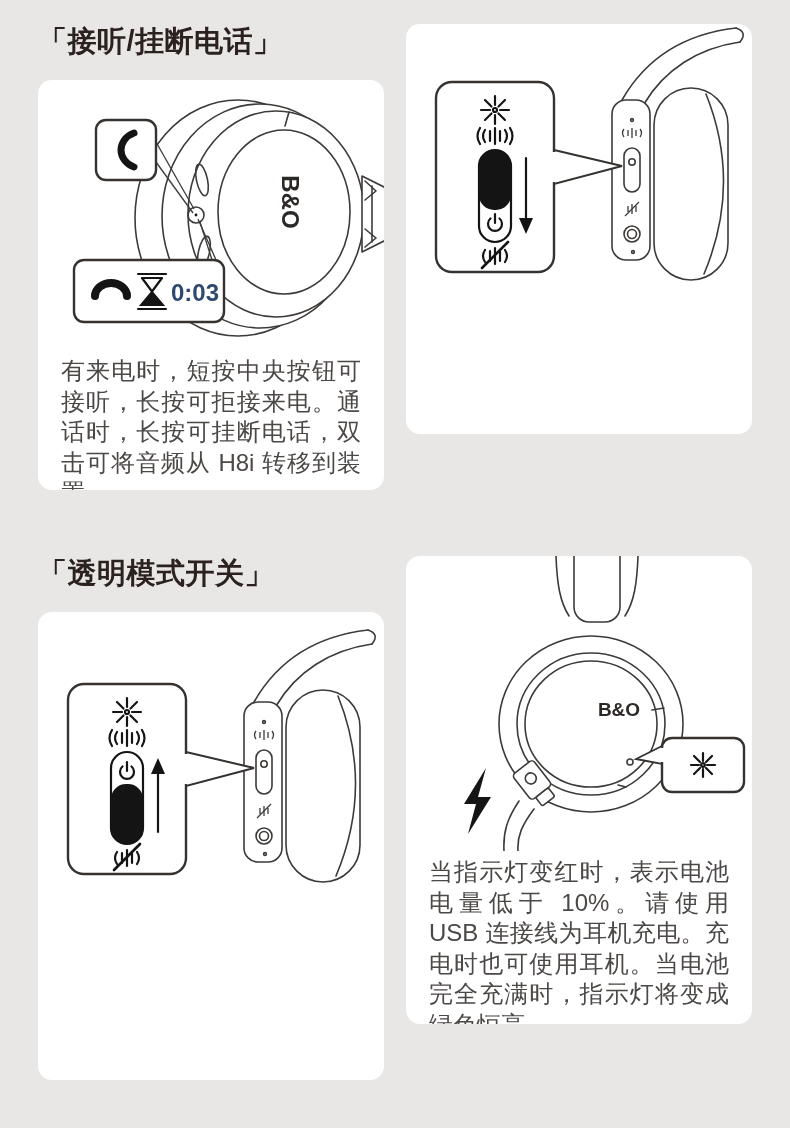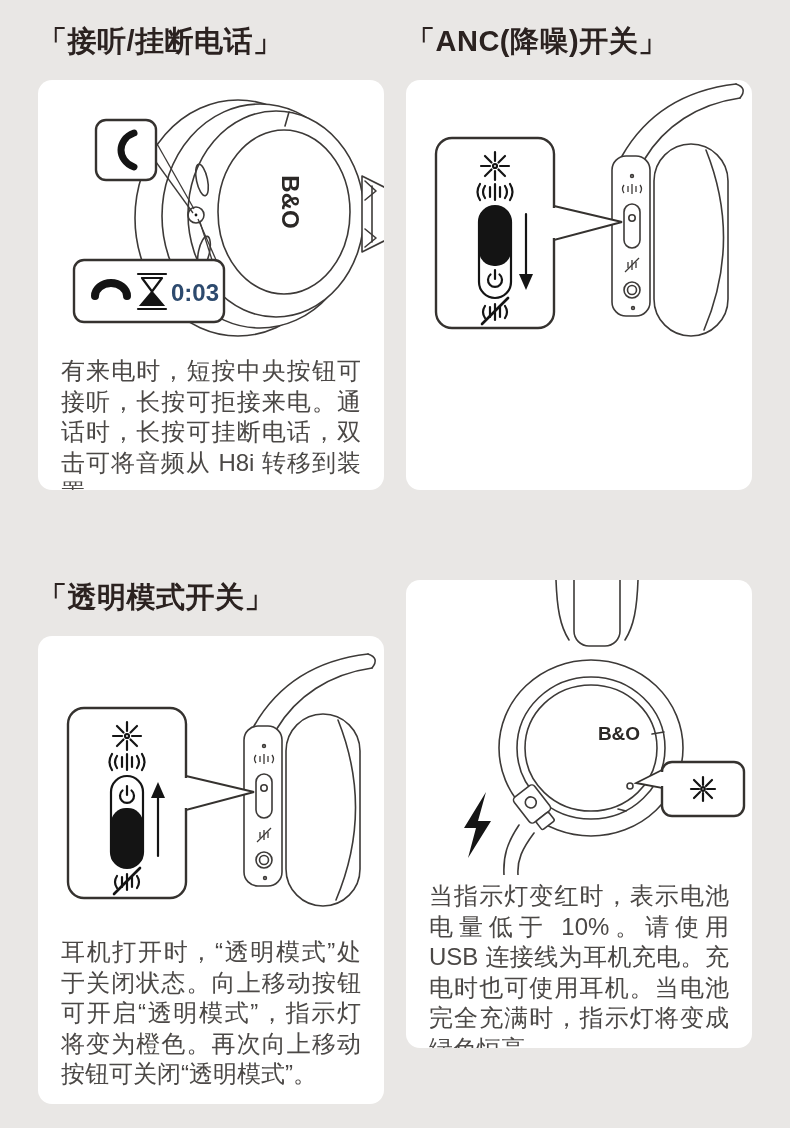--- a/index.html
+++ b/index.html
@@ -10,21 +10,21 @@
     overflow:hidden;
   }
   .page{
     box-sizing:border-box;width:680px;height:1128px;
     padding:24px 28px 0 38px;
     display:grid;grid-template-columns:346px 346px;column-gap:22px;
     align-content:start;
     border-radius:12px;
   }
   .cell{min-width:0;}
-  .cell.r2{margin-top:90px;}
+  .cell.r2{margin-top:66px;}
   h2.title{
     margin:0 0 22px 0;
     font-size:29px;line-height:34px;font-weight:700;
     color:#2b2220;letter-spacing:.5px;
   }
   .card{
     background:#ffffff;border-radius:14px;overflow:hidden;
   }
   .r1 .card{height:410px;}
   .r2 .card{height:468px;}
@@ -106,21 +106,20 @@
             <path d="M114,212 L103,225 L125,225 Z" fill="#141414" stroke="#141414" stroke-width="2"></path>
           </g>
           <text x="133" y="221" font-size="24" font-weight="600" fill="#2d4a6e">0:03</text>
         </g>
       </svg>
       <p class="body">有来电时，短按中央按钮可接听，长按可拒接来电。通话时，长按可挂断电话，双击可将音频从 H8i 转移到装置。</p>
     </div>
   </section>
 
   <section class="cell r1">
-    <h2 class="title">「ANC(降噪)开关」</h2>
     <div class="card">
       <svg class="fig" width="346" height="270" viewBox="0 0 346 270">
 
         <g>
           <path class="ln" d="M216,76 C240,34 278,10 330,4"></path>
           <path class="ln" d="M238,80 C258,46 292,24 334,18"></path>
           <path class="ln" d="M330,4 Q342,8 334,18"></path>
           <rect class="lnw" x="248" y="64" width="74" height="192" rx="37"></rect>
           <path class="ln" d="M300,70 Q336,160 298,250"></path>
           <rect class="lnw" x="206" y="76" width="38" height="160" rx="14"></rect>
@@ -278,21 +277,20 @@
               <line x1="89" y1="224" x2="89" y2="240"></line>
               <line x1="84" y1="227" x2="84" y2="237"></line>
               <line x1="94" y1="227" x2="94" y2="237"></line>
               <path d="M79,226 Q75,232 79,238"></path>
               <path d="M99,226 Q103,232 99,238"></path>
               <line x1="76" y1="244" x2="102" y2="218" stroke-width="2.6"></line>
             </g>
           </g>
         </g>
       </svg>
-      <p class="body">耳机打开时，“透明模式”处于关闭状态。向上移动按钮可开启“透明模式”，指示灯将变为橙色。再次向上移动按钮可关闭“透明模式”。</p>
     </div>
   </section>
 
   <section class="cell r2">
     <div class="card">
       <svg class="fig" width="346" height="295" viewBox="0 0 346 295">
         <g>
           <path class="ln" d="M150,0 C151,28 154,46 163,60"></path>
           <path class="ln" d="M232,0 C231,28 228,46 219,60"></path>
           <rect class="lnw" x="168" y="-20" width="46" height="86" rx="15"></rect>

